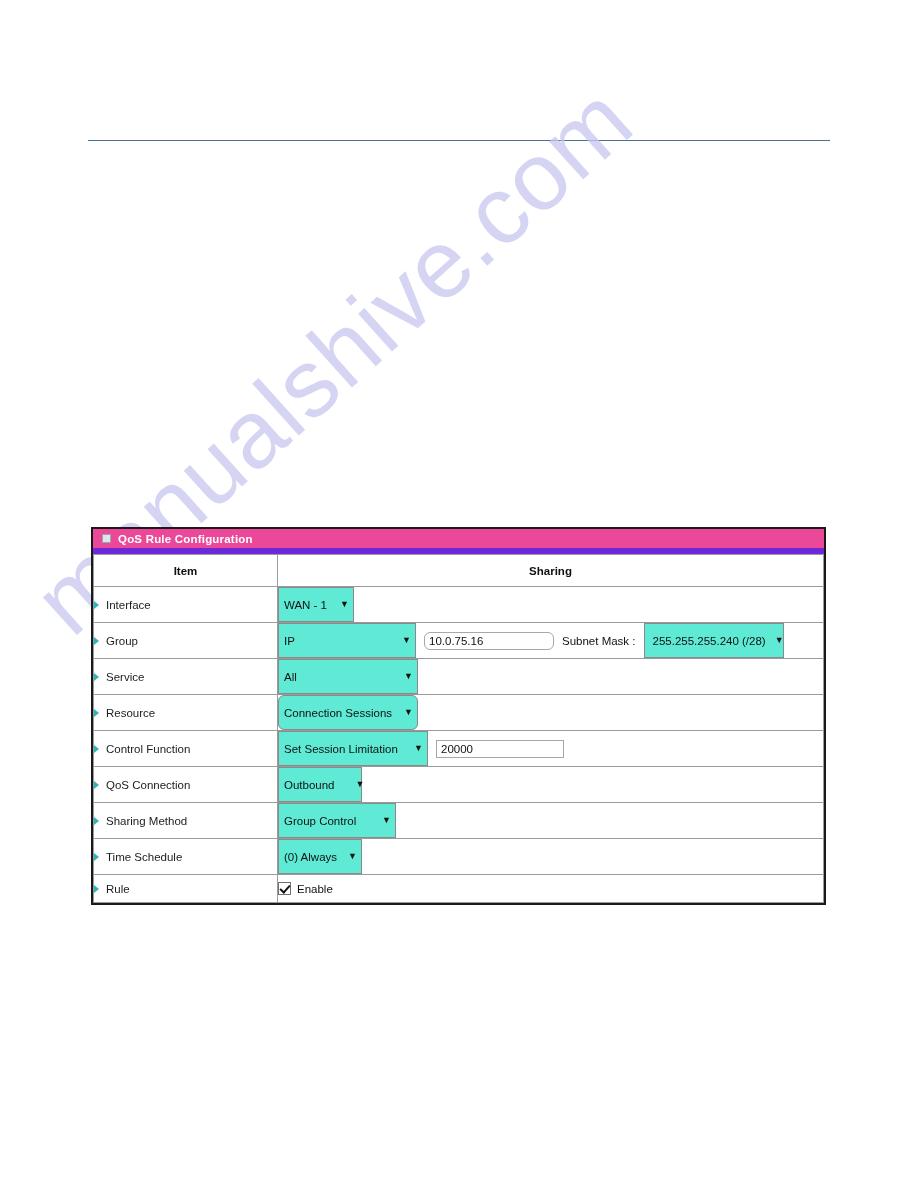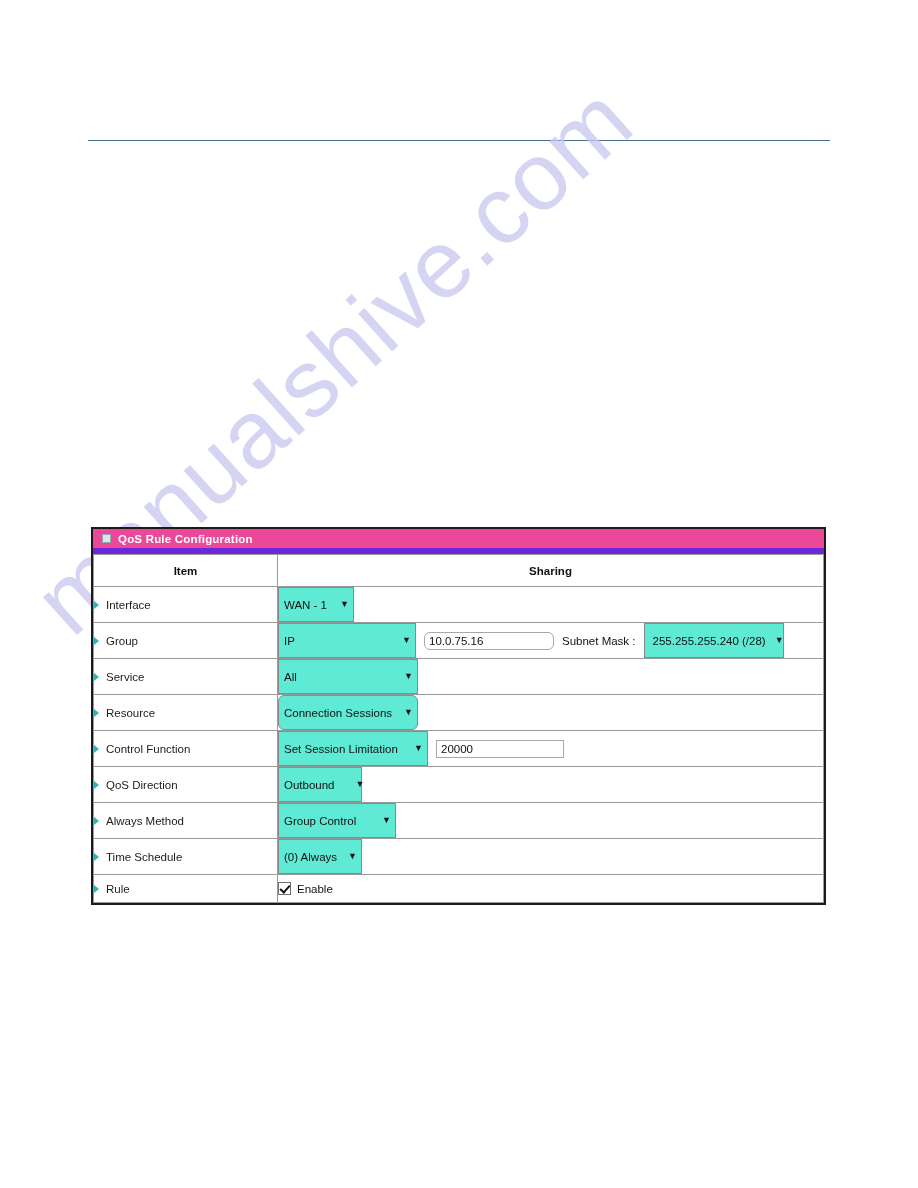--- a/index.html
+++ b/index.html
@@ -343,38 +343,38 @@
               <span>20000</span>
             </span>
           </div>
         </td>
       </tr>
 
       <tr>
         <td class="item-cell">
           <div class="item-inner">
             <span class="bullet"></span>
-            <span>QoS Direction</span>
+            <span>QoS Connection</span>
           </div>
         </td>
         <td class="setting-cell">
           <div class="setting-inner">
             <span class="sel sel-dir">
               <span>Outbound</span>
               <span class="caret">▼</span>
             </span>
           </div>
         </td>
       </tr>
 
       <tr>
         <td class="item-cell">
           <div class="item-inner">
             <span class="bullet"></span>
-            <span>Always Method</span>
+            <span>Sharing Method</span>
           </div>
         </td>
         <td class="setting-cell">
           <div class="setting-inner">
             <span class="sel sel-share">
               <span>Group Control</span>
               <span class="caret">▼</span>
             </span>
           </div>
         </td>

